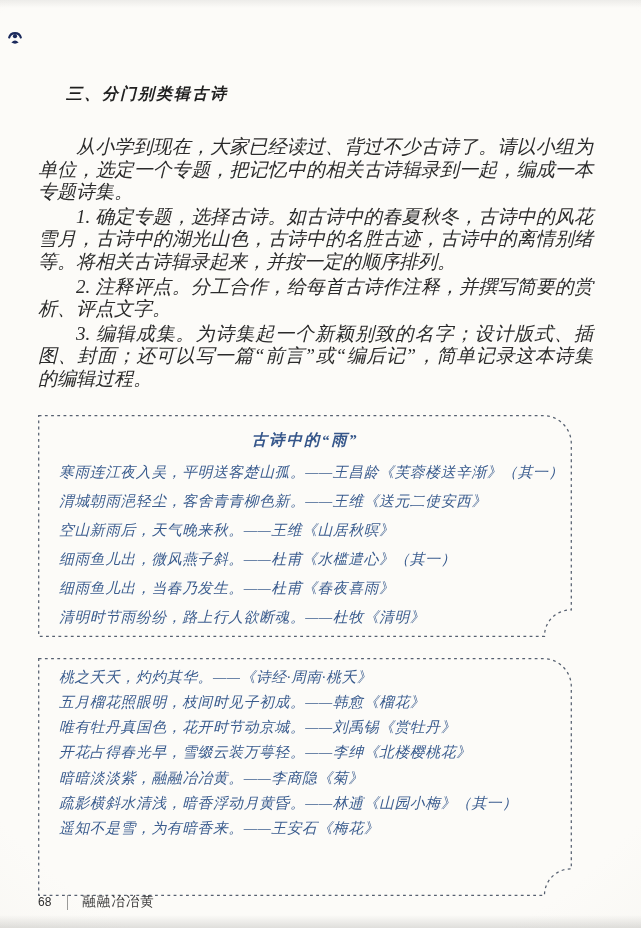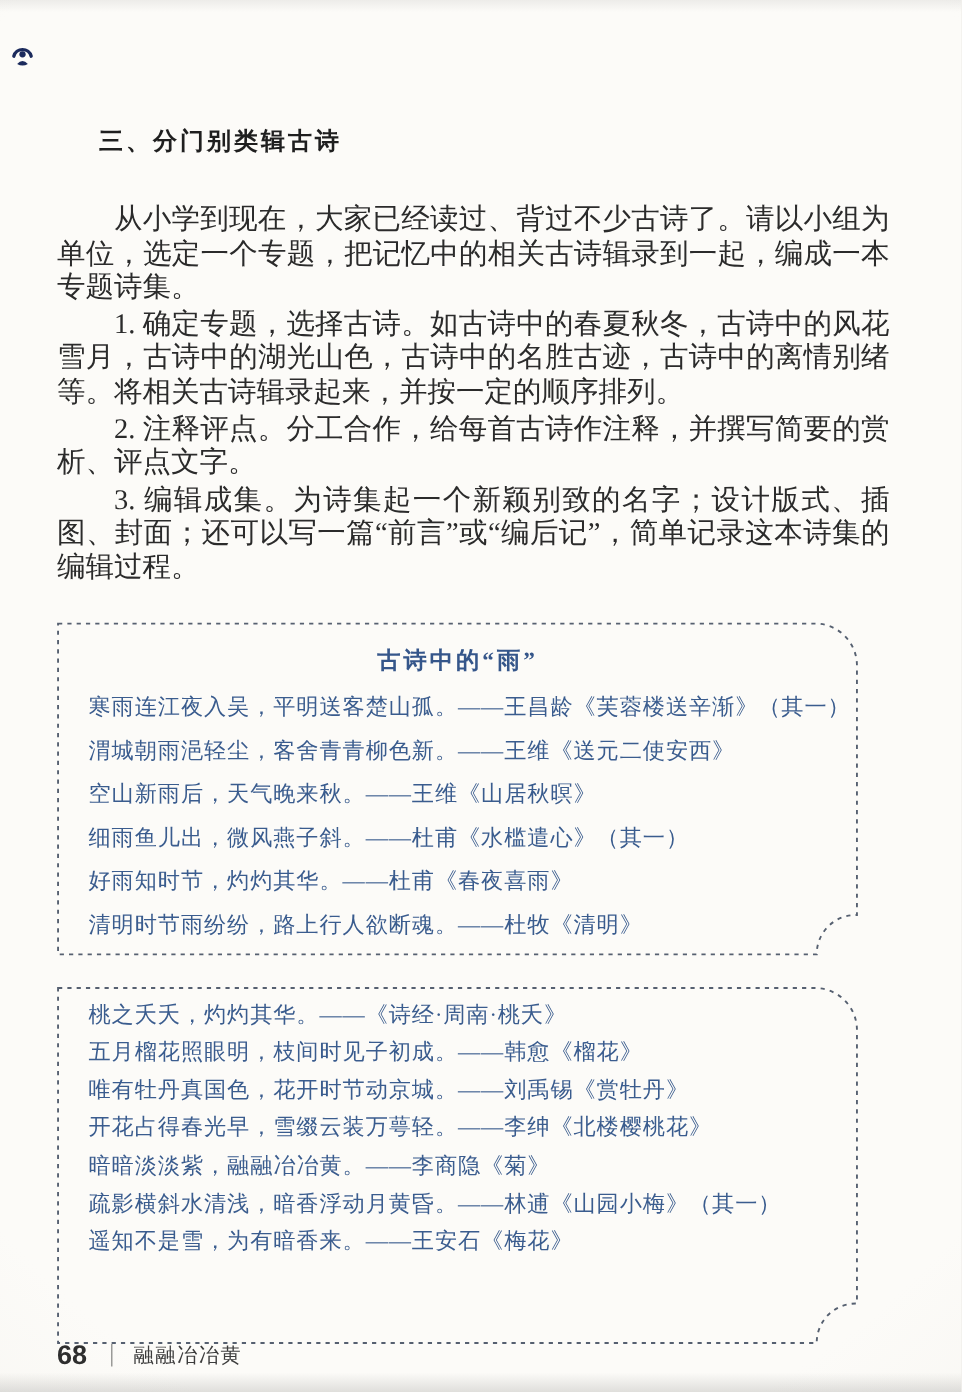--- a/index.html
+++ b/index.html
@@ -22,21 +22,21 @@
   }
   .scan-shadow-top {
     position: absolute; left: 0; right: 0; top: 0; height: 8px;
     background: linear-gradient(to bottom, rgba(150,150,148,0.15), rgba(150,150,148,0));
     pointer-events: none;
   }
   .corner-icon {
     position: absolute; left: 7px; top: 28px; width: 16px; height: 17px;
     cursor: pointer;
   }
-  .content { padding: 0 48px 0 38px; }
+  .content { padding: 0 48px 0 38px; font-style: italic; }
   .heading {
     margin: 84px 0 0 28px;
     font-size: 16px; font-weight: bold; color: #1f1f1f;
     letter-spacing: 2px;
   }
   .para {
     margin: 0; text-indent: 2em;
     font-size: 19px; line-height: 22.6px; color: #2b2b2b;
     text-align: justify;
   }
@@ -63,21 +63,21 @@
   .box2 .poem-line { line-height: 25.3px; }
   .poem-line {
     font-size: 14.8px; letter-spacing: 0.6px;
     white-space: nowrap; color: #3a5c8e;
   }
   .footer {
     position: absolute; left: 38px; top: 893px;
     display: flex; align-items: center;
   }
   .page-number {
-    font-size: 18px; font-weight: bold; color: #2e2e2e;
+    font-size: 12px; font-weight: normal; color: #2e2e2e;
     font-family: "Liberation Sans", "DejaVu Sans", sans-serif;
   }
   .footer-divider {
     display: inline-block; width: 0; height: 15px;
     border-left: 1.3px solid #9a9a98; margin: 0 14px 0 16px;
   }
   .footer-section {
     font-size: 13.5px; color: #3c3c3c; letter-spacing: 1px;
     font-family: "Liberation Sans", "DejaVu Sans", sans-serif;
   }
@@ -110,21 +110,21 @@
     <div class="poem-box box1">
       <svg class="box-border" viewBox="0 0 534 222" preserveAspectRatio="none">
         <path d="M0.7 0.7 L504 0.7 A28 28 0 0 1 533.3 28.5 L533.3 195 A26 26 0 0 0 506.5 221.3 L0.7 221.3 Z" fill="none" stroke="#566070" stroke-width="1.25" stroke-dasharray="2.8 3.4"></path>
       </svg>
       <div class="box-title">古诗中的“雨”</div>
       <div class="poems">
         <div class="poem-line">寒雨连江夜入吴，平明送客楚山孤。——王昌龄《芙蓉楼送辛渐》（其一）</div>
         <div class="poem-line">渭城朝雨浥轻尘，客舍青青柳色新。——王维《送元二使安西》</div>
         <div class="poem-line">空山新雨后，天气晚来秋。——王维《山居秋暝》</div>
         <div class="poem-line">细雨鱼儿出，微风燕子斜。——杜甫《水槛遣心》（其一）</div>
-        <div class="poem-line">好雨知时节，灼灼其华。——杜甫《春夜喜雨》</div>
+        <div class="poem-line">细雨鱼儿出，当春乃发生。——杜甫《春夜喜雨》</div>
         <div class="poem-line">清明时节雨纷纷，路上行人欲断魂。——杜牧《清明》</div>
       </div>
     </div>
 
     <div class="poem-box box2">
       <svg class="box-border" viewBox="0 0 534 238" preserveAspectRatio="none">
         <path d="M0.7 0.7 L504 0.7 A28 28 0 0 1 533.3 28.5 L533.3 211 A26 26 0 0 0 506.5 237.3 L0.7 237.3 Z" fill="none" stroke="#566070" stroke-width="1.25" stroke-dasharray="2.8 3.4"></path>
       </svg>
       <div class="poems">
         <div class="poem-line">桃之夭夭，灼灼其华。——《诗经·周南·桃夭》</div>

